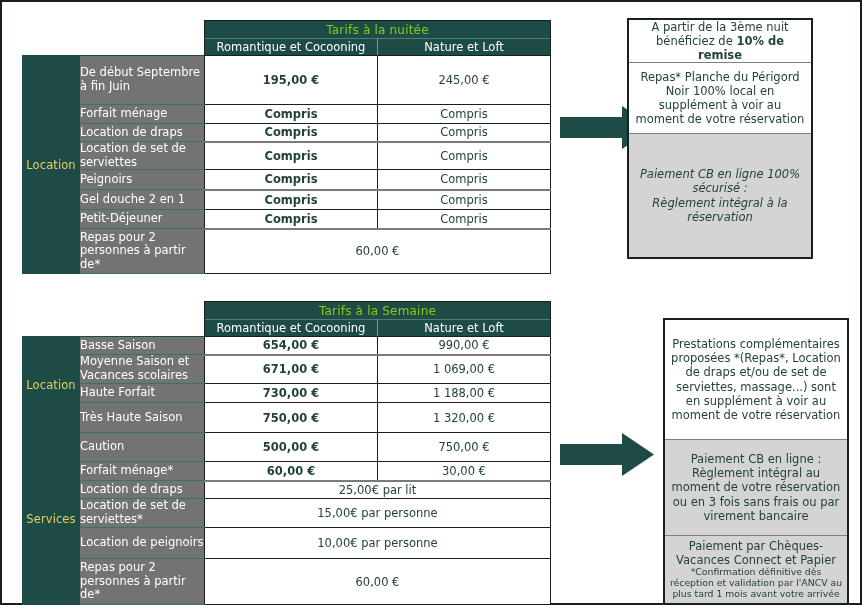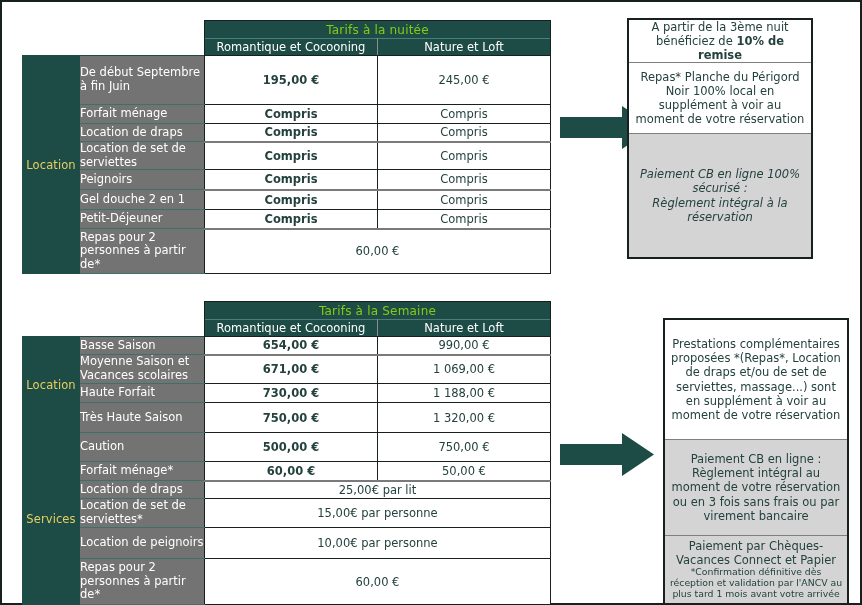--- a/index.html
+++ b/index.html
@@ -289,21 +289,21 @@
 
       <tr>
         <td class="lbl-group" rowspan="6">Services</td>
         <td class="lbl-item first" style="height:28px; border-top:1px solid #0f2b28;">Caution</td>
         <td class="val mid">500,00 €</td>
         <td class="val">750,00 €</td>
       </tr>
       <tr>
         <td class="lbl-item" style="height:18px;">Forfait ménage*</td>
         <td class="val mid thickline">60,00 €</td>
-        <td class="val thickline">50,00 €</td>
+        <td class="val thickline">30,00 €</td>
       </tr>
       <tr>
         <td class="lbl-item" style="height:17px;">Location de draps</td>
         <td class="val" colspan="2">25,00€ par lit</td>
       </tr>
       <tr>
         <td class="lbl-item" style="height:28px;">
           <span>Location de set de</span><br>
           <span>serviettes*</span>
         </td>

